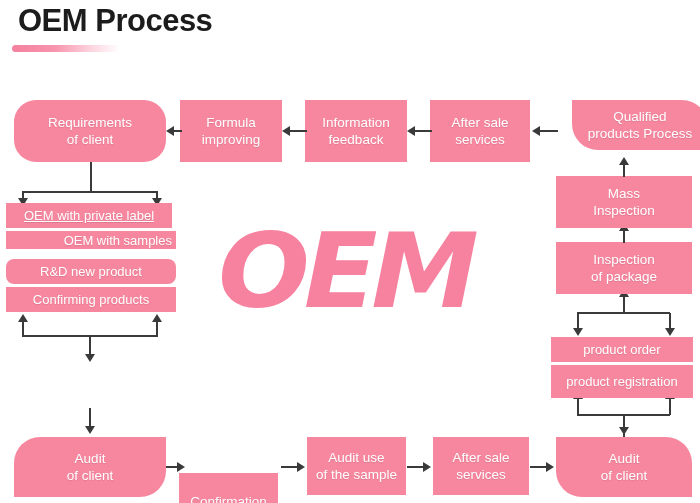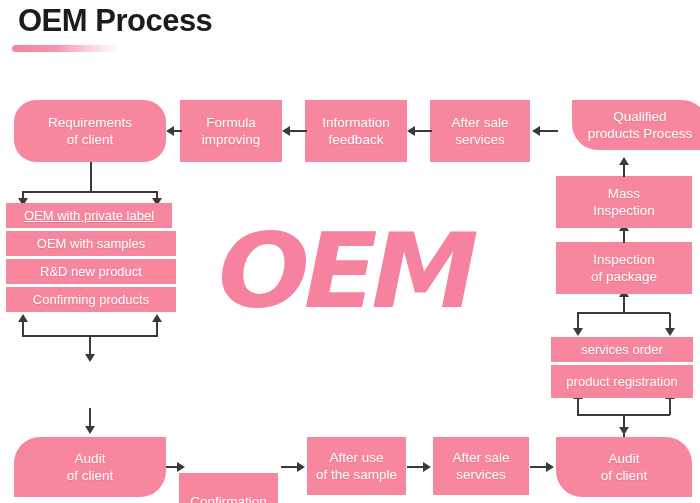--- a/index.html
+++ b/index.html
@@ -155,24 +155,24 @@
   <div class="ln v" style="left:90px; top:162px; width:2px; height:30px;"></div>
   <div class="ln h" style="left:22px; top:191px; width:136px;"></div>
   <div class="ln v" style="left:22px; top:191px; height:10px;"></div>
   <div class="ln v" style="left:156px; top:191px; height:10px;"></div>
   <div class="arw down" style="left:18px; top:198px;"></div>
   <div class="arw down" style="left:152px; top:198px;"></div>
 
   <div class="box thin" style="left:6px; top:203px; width:166px; height:25px;text-decoration:underline;">
     <span>OEM with private label</span>
   </div>
-  <div class="box thin" style="left:6px; top:231px; width:170px; height:25px;">
+  <div class="box thin" style="left:6px; top:231px; width:170px; height:18px;justify-content:flex-end;">
     <span>OEM with samples</span>
   </div>
-  <div class="box thin" style="left:6px; top:259px; width:170px; height:25px;">
+  <div class="box thin" style="left:6px; top:259px; width:170px; height:25px;border-radius:8px;">
     <span>R&amp;D new product</span>
   </div>
   <div class="box thin" style="left:6px; top:287px; width:170px; height:25px;">
     <span>Confirming products</span>
   </div>
 
   <div class="arw up" style="left:18px; top:314px;"></div>
   <div class="arw up" style="left:152px; top:314px;"></div>
   <div class="ln v" style="left:22px; top:320px; height:16px;"></div>
   <div class="ln v" style="left:156px; top:320px; height:16px;"></div>
@@ -199,21 +199,21 @@
       <span>Confirmation</span>
       <span>of sample</span>
     </div>
   </div>
 
   <div class="ln h" style="left:281px; top:466px; width:17px;"></div>
   <div class="arw right" style="left:297px; top:462px;"></div>
 
   <div class="box" style="left:307px; top:437px; width:99px; height:58px;">
     <div>
-      <span>After use</span>
+      <span>Audit use</span>
       <span>of the sample</span>
     </div>
   </div>
 
   <div class="ln h" style="left:407px; top:466px; width:17px;"></div>
   <div class="arw right" style="left:423px; top:462px;"></div>
 
   <div class="box" style="left:433px; top:437px; width:96px; height:58px;">
     <div>
       <span>After sale</span>
@@ -236,21 +236,21 @@
   <div class="ln h" style="left:577px; top:414px; width:93px;"></div>
   <div class="ln v" style="left:577px; top:398px; height:17px;"></div>
   <div class="ln v" style="left:669px; top:398px; height:17px;"></div>
   <div class="arw up" style="left:573px; top:391px;"></div>
   <div class="arw up" style="left:665px; top:391px;"></div>
 
   <div class="box thin" style="left:551px; top:365px; width:142px; height:33px;">
     <span>product registration</span>
   </div>
   <div class="box thin" style="left:551px; top:337px; width:142px; height:25px;">
-    <span>services order</span>
+    <span>product order</span>
   </div>
 
   <div class="arw down" style="left:573px; top:328px;"></div>
   <div class="arw down" style="left:665px; top:328px;"></div>
   <div class="ln v" style="left:577px; top:313px; height:17px;"></div>
   <div class="ln v" style="left:669px; top:313px; height:17px;"></div>
   <div class="ln h" style="left:577px; top:312px; width:93px;"></div>
   <div class="ln v" style="left:623px; top:295px; height:18px;"></div>
   <div class="arw up" style="left:619px; top:289px;"></div>
 

